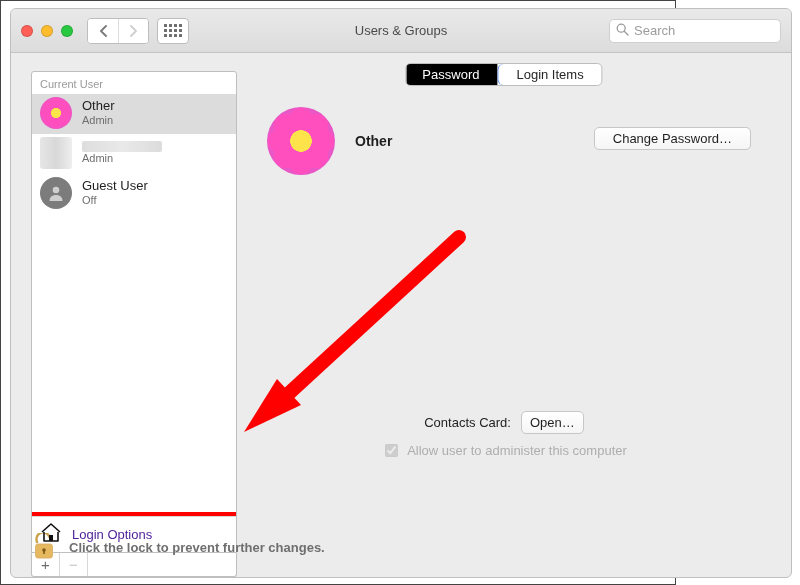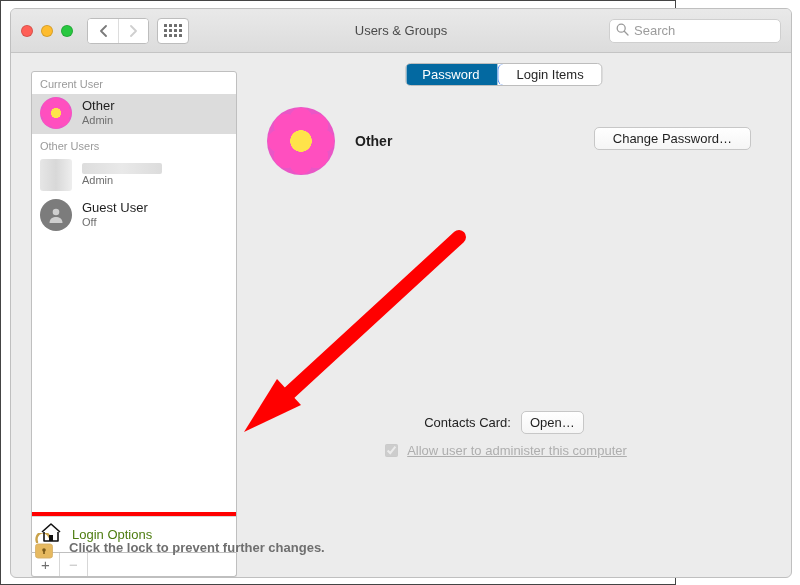--- a/index.html
+++ b/index.html
@@ -180,21 +180,21 @@
   }
 
   .spacer { flex: 1; }
 
   .login-options {
     display:flex; align-items:center; gap:10px;
     padding: 6px 8px;
     border-top: 1px solid #d7d7d7;
   }
   .login-options .icon { color:#1b1b1b; }
-  .login-options .label { font-size: 13px; color:#4d7c0f; }
+  .login-options .label { font-size: 13px; color:#4c1d95; }
 
   
   .login-options-highlight {
     border: 4px solid #ff0000;
     margin: -4px;
     position: relative;
     z-index: 2;
   }
 
   .plusminus {
@@ -229,21 +229,21 @@
     border-radius: 5px;
     overflow: hidden;
     background: #fff;
   }
   .seg .seg-item {
     padding: 3px 18px;
     font-size: 13px;
     color: #262626;
   }
   .seg .seg-item.active {
-    background: #0369a1;
+    background: #000000;
     color: #fff;
     padding-left: 16px;
   }
   .seg .seg-item + .seg-item { border-left: 1px solid #bdbdbd; }
   .seg .seg-item.active + .seg-item { border-left-color:#3e7ff6;border-radius:6px; }
 
   .user-header {
     display:flex; align-items:center;
     gap: 20px;
     margin: 36px 0 0 30px;
@@ -272,21 +272,20 @@
   }
 
   .admin-check {
     position: absolute;
     left: 0; right: 0;
     top: 370px;
     display:flex; align-items:center; justify-content:center;
     gap: 6px;
     font-size: 13px;
     color:#aeaeae;
-    text-decoration:underline;
   }
   .admin-check input { accent-color:#888; }
 
   
   .lock-row {
     position: absolute;
     left: 22px; bottom: 16px;
     display:flex; align-items:center; gap:14px;
     color:#6f6f6f;
     font-size: 13px;
@@ -368,21 +367,20 @@
           <div class="section-label">Current User</div>
 
           <div class="user-row selected">
             <div class="avatar flower"></div>
             <div class="name-col">
               <span class="name">Other</span>
               <span class="role">Admin</span>
             </div>
           </div>
 
-          <div class="section-label">Other Users</div>
 
           <div class="user-row">
             <div class="avatar blurred"></div>
             <div class="name-col">
               <span class="blurred-text"></span>
               <span class="role">Admin</span>
             </div>
           </div>
 
           <div class="user-row">

